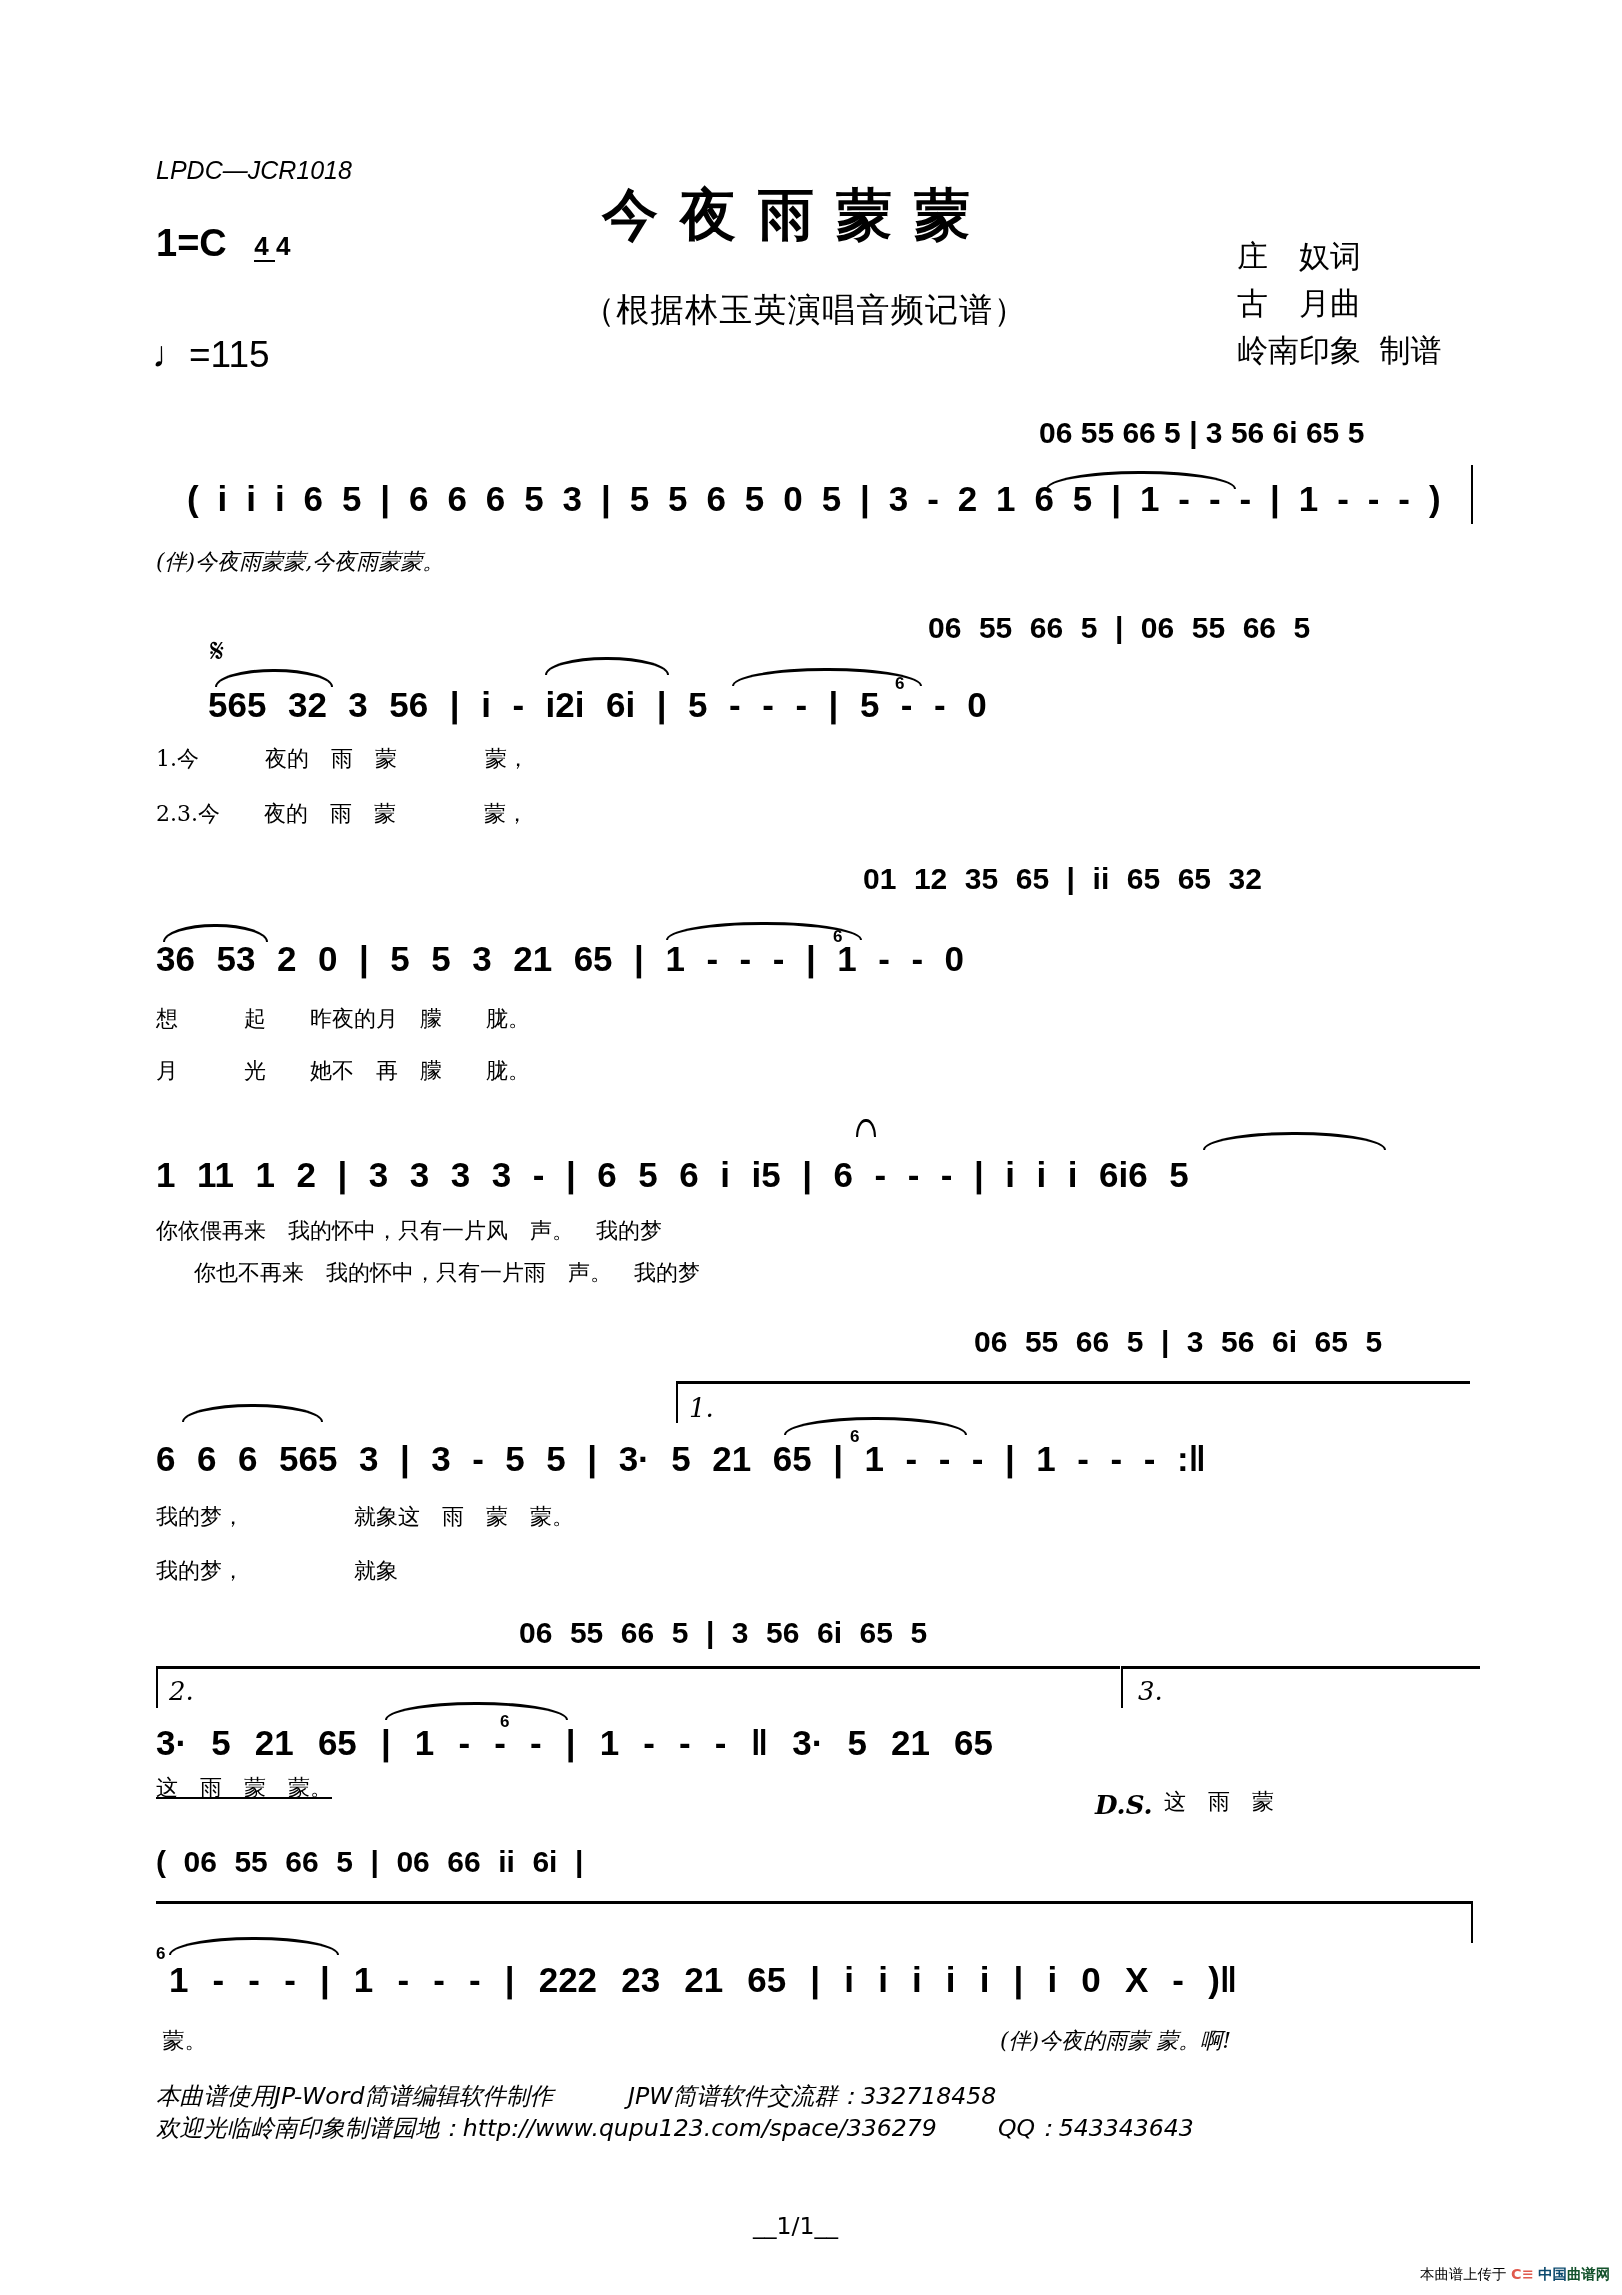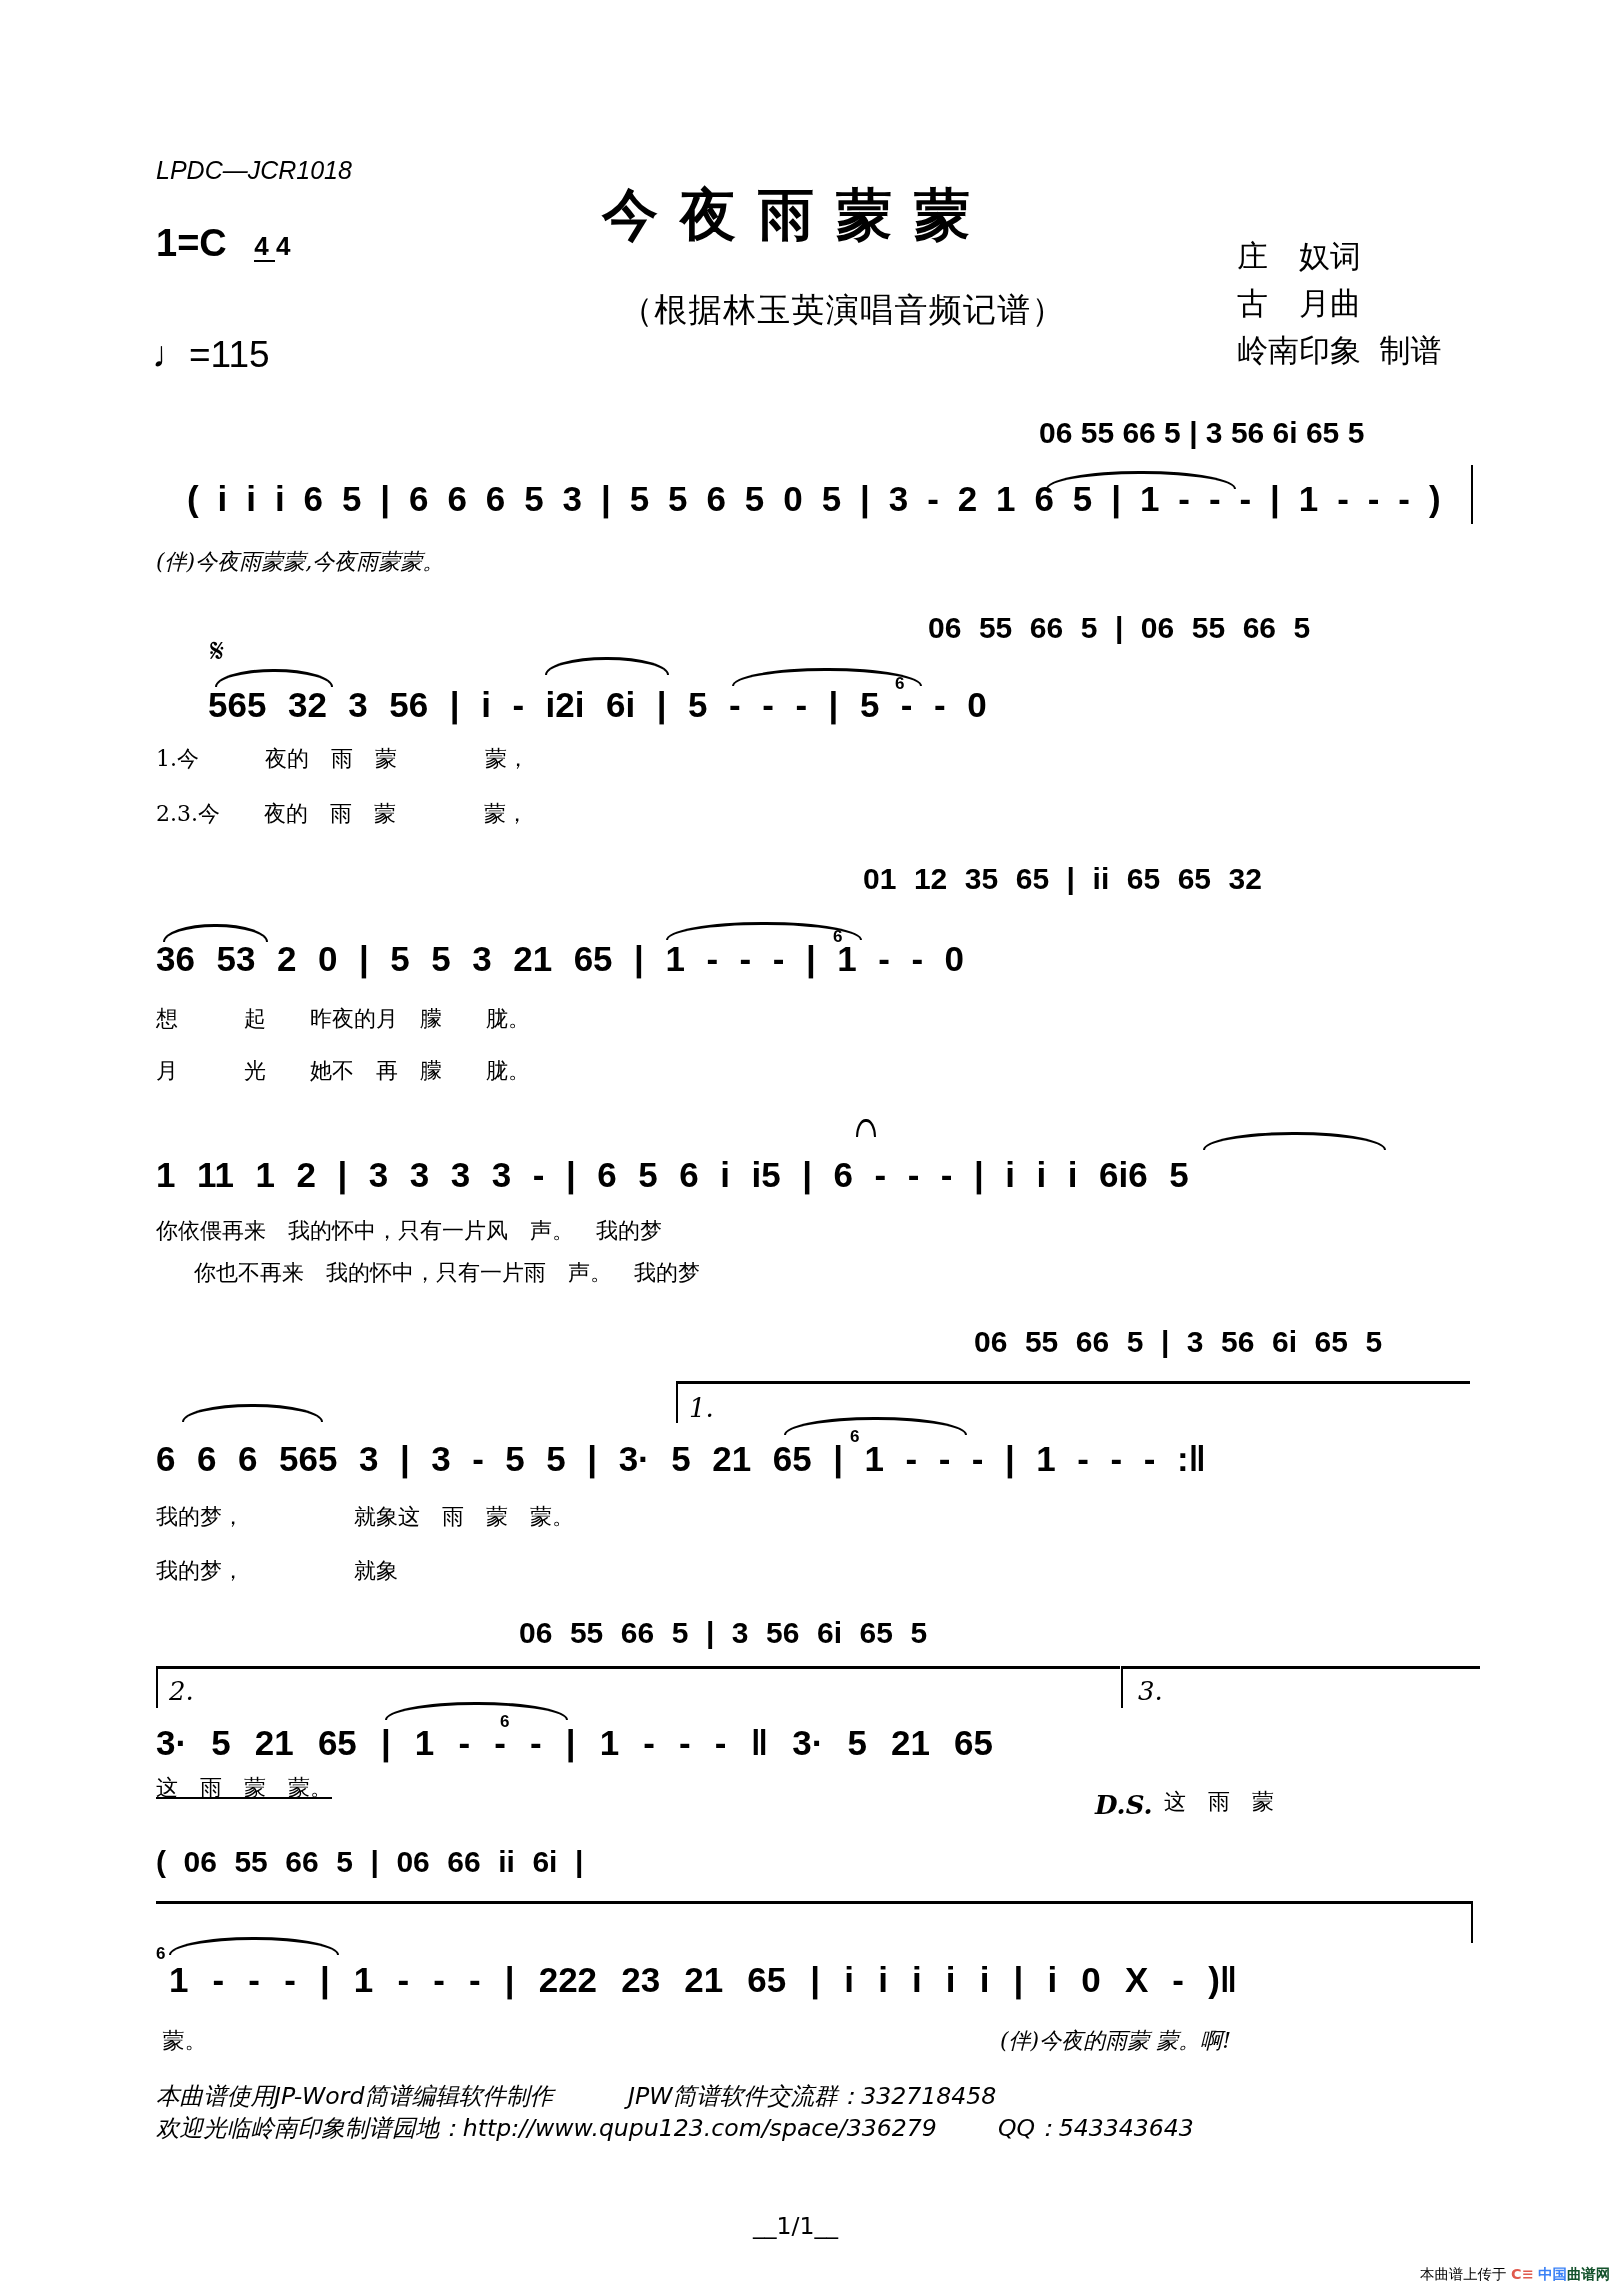--- a/index.html
+++ b/index.html
@@ -1,40 +1,40 @@
 <!DOCTYPE html>
 <html style="font-size:10.5px"><head>
 <meta charset="utf-8">
 <style>
   html, body { margin: 0; padding: 0; background: #ffffff; }
   body { width: 1623px; height: 2295px; position: relative; overflow: hidden; color: #000; font-family: "Liberation Sans", sans-serif; }
   .abs { position: absolute; white-space: nowrap; }
   .code { left: 156px; top: 156px; font-size: 25px; font-style: italic; font-family: "Liberation Sans", sans-serif; }
   .title { left: 602px; top: 178px; font-size: 56px; font-weight: bold; letter-spacing: 22px; font-family: "DejaVu Serif", serif; }
-  .subtitle { left: 582px; top: 288px; font-size: 33px; font-family: "DejaVu Serif", serif; letter-spacing: 1.3px; margin-left: 38px; }
+  .subtitle { left: 582px; top: 288px; font-size: 33px; font-family: "DejaVu Serif", serif; letter-spacing: 1.3px; }
   .key { left: 156px; top: 222px; font-size: 38px; font-weight: bold; font-family: "Liberation Sans", sans-serif; }
   .frac { display: inline-block; vertical-align: middle; text-align: center; font-size: 26px; line-height: 26px; margin-left: 17px; }
   .frac .bar { display: block; border-top: 2.6px solid #000; width: 21px; margin: 1.3px auto; }
   .tempo { left: 152px; top: 334px; font-size: 37px; }
   .credit { font-size: 31px; font-family: Liberation Mono, monospace; left: 1237px; }
   
   .sys { position: absolute; left: 156px; width: 1322px; }
   .row { position: absolute; left: 0; height: 46px; }
   .note { position: absolute; font-size: 35px; font-weight: bold; font-family: "Liberation Sans", sans-serif; line-height: 39px; }
   .small { font-size: 30px; }
   .bar { position: absolute; width: 2px; background: #000; }
   .lyric { position: absolute; font-size: 22px; font-family: "DejaVu Serif", serif; }
   .slur { position: absolute; border-top: 3.3px solid #000; border-radius: 50% 50% 0 0 / 100% 100% 0 0; height: 18.3px; border-left: 2px solid #000; border-right: 2px solid #000; border-bottom: none; box-sizing: border-box; }
   .volta { position: absolute; border-top: 3.9px solid #000; border-left: 2px solid #000; height: 39px; }
   .volta-label { position: absolute; font-size: 26px; font-style: italic; font-family: "DejaVu Serif", serif; }
   .foot { left: 156px; font-size: 23.6px; font-style: italic; font-family: "DejaVu Sans", sans-serif; }
   .page { left: 753px; top: 2212px; font-size: 23.6px; font-family: "DejaVu Sans", sans-serif; }
   .wm { left: 1420px; top: 2265px; font-size: 14.4px; font-family: "DejaVu Sans", sans-serif; }
   .wm .logo-c { color: #e05a4e; font-weight: bold; }
-  .wm .logo-a { color: #3b82f6; font-weight: bold; }
+  .wm .logo-a { color: #0c4a6e; font-weight: bold; }
   .wm .logo-b { color: #14532d; font-weight: bold; }
   .segno { position: absolute; font-size: 33px; font-family: "DejaVu Serif", serif; }
   .orn { position: absolute; font-size: 17px; font-weight: bold; }
   .mlabel { position: absolute; font-size: 26px; font-weight: bold; font-style: italic; font-family: "DejaVu Serif", serif; }
 </style>
 </head>
 <body>
 
 <div class="abs code">LPDC—JCR1018</div>
 <div class="abs title">今夜雨蒙蒙</div>

